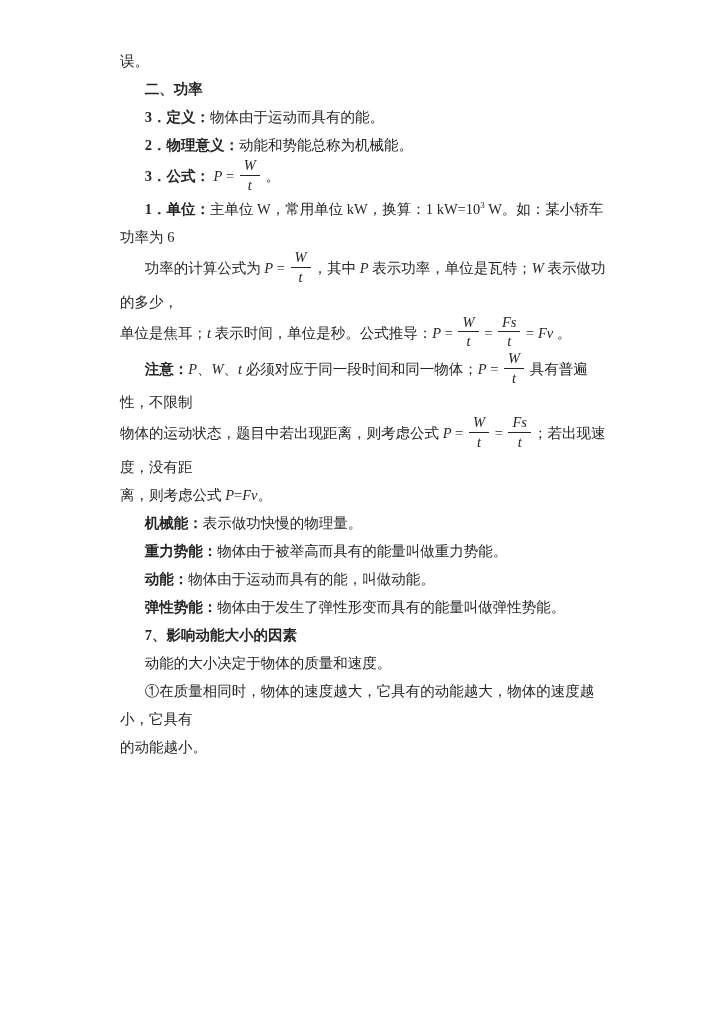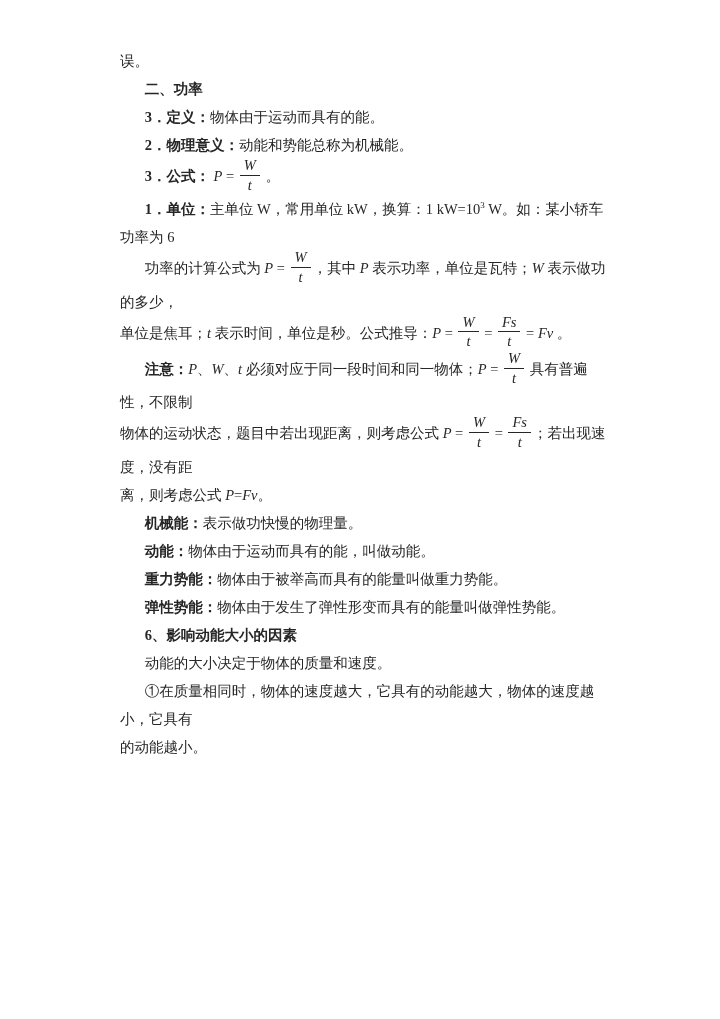--- a/index.html
+++ b/index.html
@@ -50,20 +50,20 @@
   <div class="content">
       <p><span>误。</span></p>
       <p class="indent bold"><span>二、功率</span></p>
       <p class="indent"><span class="b">3．定义：</span><span>物体由于运动而具有的能。</span></p>
       <p class="indent"><span class="b">2．物理意义：</span><span>动能和势能总称为机械能。</span></p>
       <p class="indent"><span class="b">3．公式：</span><span> </span><span class="i">P</span><span> = </span><span class="frac"><span class="num">W</span><span class="den">t</span></span><span> 。</span></p>
       <p class="indent"><span class="b">1．单位：</span><span>主单位 W，常用单位 kW，换算：1 kW=10</span><sup>3</sup><span> W。如：某小轿车功率为 6</span><br></p>
       <p class="indent"><span>功率的计算公式为 </span><span class="i">P</span><span> = </span><span class="frac"><span class="num">W</span><span class="den">t</span></span><span>，其中 </span><span class="i">P</span><span> 表示功率，单位是瓦特；</span><span class="i">W</span><span> 表示做功的多少，</span><br><span>单位是焦耳；</span><span class="i">t</span><span> 表示时间，单位是秒。公式推导：</span><span class="i">P</span><span> = </span><span class="frac"><span class="num">W</span><span class="den">t</span></span><span> = </span><span class="frac"><span class="num">Fs</span><span class="den">t</span></span><span> = </span><span class="i">Fv</span><span> 。</span></p>
       <p class="indent"><span class="b">注意：</span><span class="i">P</span><span>、</span><span class="i">W</span><span>、</span><span class="i">t</span><span> 必须对应于同一段时间和同一物体；</span><span class="i">P</span><span> = </span><span class="frac"><span class="num">W</span><span class="den">t</span></span><span> 具有普遍性，不限制</span><br><span>物体的运动状态，题目中若出现距离，则考虑公式 </span><span class="i">P</span><span> = </span><span class="frac"><span class="num">W</span><span class="den">t</span></span><span> = </span><span class="frac"><span class="num">Fs</span><span class="den">t</span></span><span>；若出现速度，没有距</span><br><span>离，则考虑公式 </span><span class="i">P</span><span>=</span><span class="i">Fv</span><span>。</span></p>
       <p class="indent gap-lg"><span class="b">机械能：</span><span>表示做功快慢的物理量。</span></p>
+      <p class="indent gap-lg"><span class="b">重力势能：</span><span>物体由于被举高而具有的能量叫做重力势能。</span></p>
       <p class="indent gap-lg"><span class="b">动能：</span><span>物体由于运动而具有的能，叫做动能。</span></p>
-      <p class="indent gap-lg"><span class="b">重力势能：</span><span>物体由于被举高而具有的能量叫做重力势能。</span></p>
       <p class="indent gap-lg"><span class="b">弹性势能：</span><span>物体由于发生了弹性形变而具有的能量叫做弹性势能。</span></p>
-      <p class="indent bold gap-lg"><span>6、影响动能大小的因素</span></p>
+      <p class="indent bold gap-lg"><span>7、影响动能大小的因素</span></p>
       <p class="indent gap-lg"><span>动能的大小决定于物体的质量和速度。</span></p>
       <p class="indent gap-lg"><span>①在质量相同时，物体的速度越大，它具有的动能越大，物体的速度越小，它具有</span><br><span>的动能越小。</span></p>
     </div>
 </div>
 
 </body></html>

